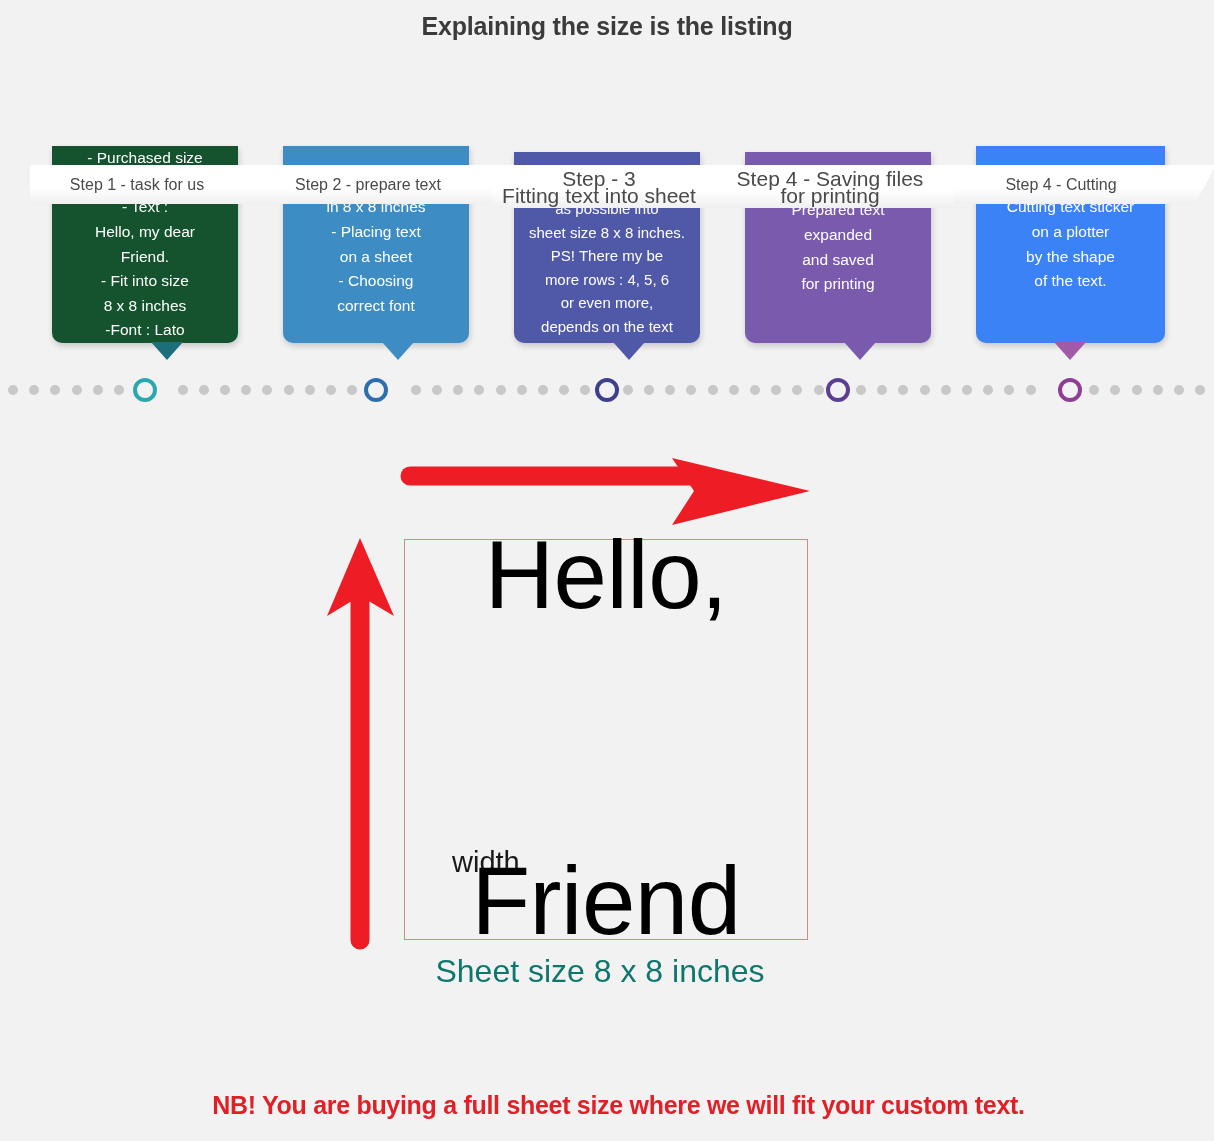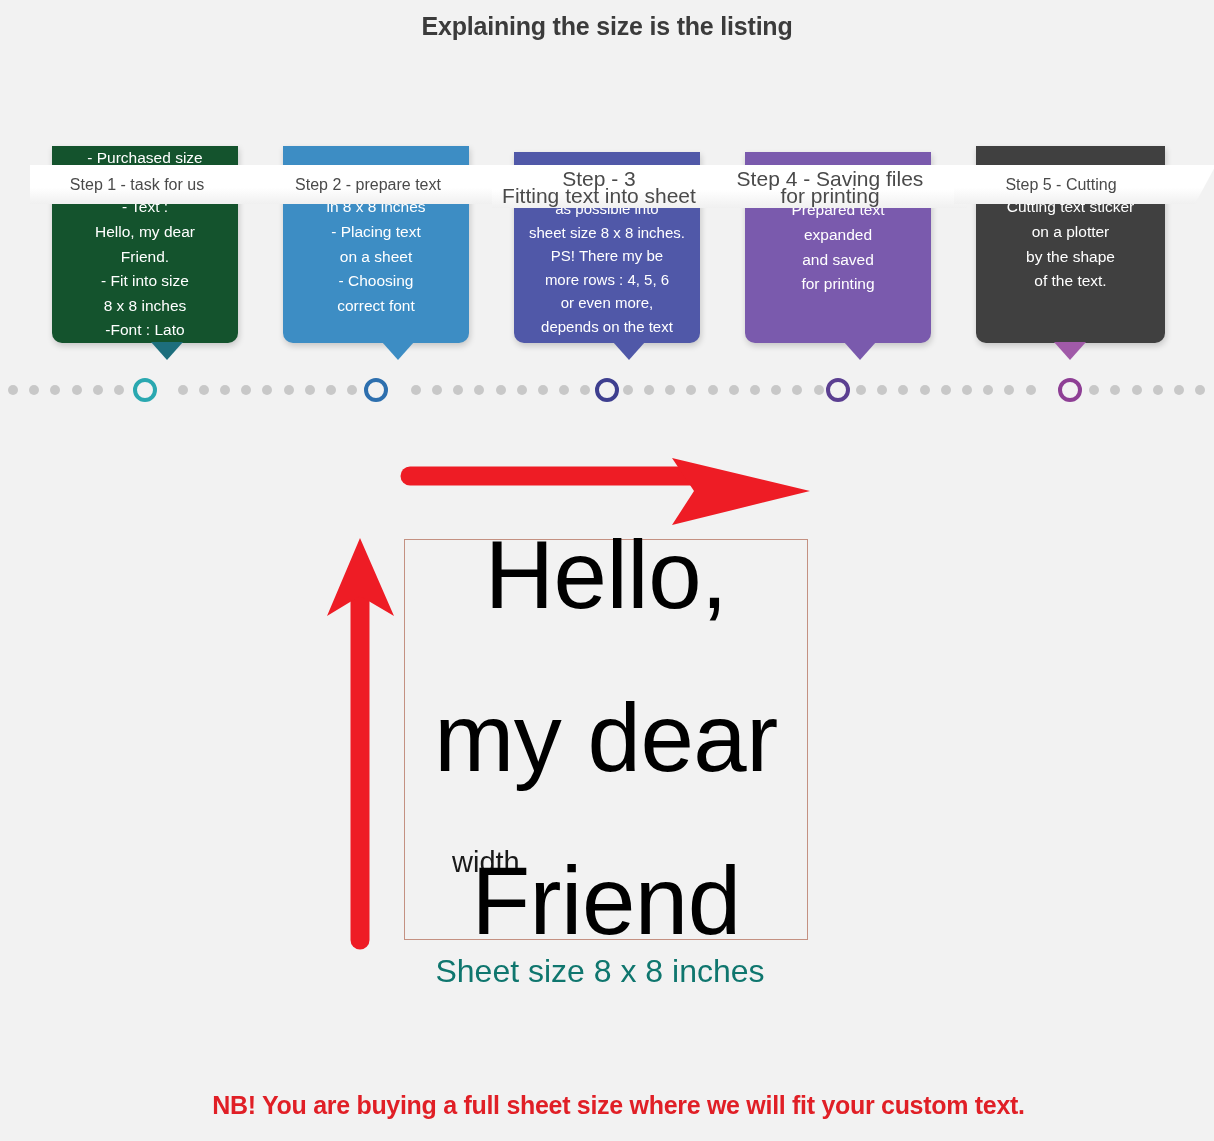--- a/index.html
+++ b/index.html
@@ -179,29 +179,29 @@
 for printing</div>
       </div>
       <div class="tail" style="border-top-color: rgb(122, 90, 173);"></div>
       <div class="ribbon two-line">
         <div class="ribbon-label">Step 4 - Saving files
 for printing</div>
       </div>
     </div>
 
     <div class="step" id="step-4" style="left:976px;">
-      <div class="card" style="width: 189px; background: #404040;">
+      <div class="card" style="width: 189px; background: #3b82f6;">
         <div class="card-text">Cutting text sticker
 on a plotter
 by the shape
 of the text.</div>
       </div>
       <div class="tail" style="left: 94px; border-top-color: rgb(160, 90, 168);"></div>
       <div class="ribbon" style="width:262px;">
-        <div class="ribbon-label">Step 5 - Cutting</div>
+        <div class="ribbon-label">Step 4 - Cutting</div>
       </div>
     </div>
 
   </div>
 
   <div class="timeline" id="timeline">
       <div class="tl-dot" style="left: 8px; background: rgb(200, 200, 200);"></div>
       <div class="tl-dot" style="left: 29.2px; background: rgb(200, 200, 200);"></div>
       <div class="tl-dot" style="left: 50.4px; background: rgb(200, 200, 200);"></div>
       <div class="tl-dot" style="left: 71.6px; background: rgb(200, 200, 200);"></div>
@@ -273,21 +273,20 @@
     </svg>
 
     <div class="width-label">width</div>
 
   </div>
 
   <div class="sheet" id="sheet-box" style="border-color: rgb(196, 145, 130);"></div>
 
   <div class="sheet-text">
     <div class="sheet-line l1">Hello,</div>
-    <div class="sheet-line l2">my dear</div>
     <div class="sheet-line l3">Friend</div>
   </div>
 
   <div class="sheet-caption" style="color: #0f766e;">Sheet size 8 x 8 inches</div>
 
   <div class="nb" style="color: rgb(224, 31, 38);">NB! You are buying a full sheet size where we will fit your custom text.</div>
 
 </div>
 
 </body></html>

